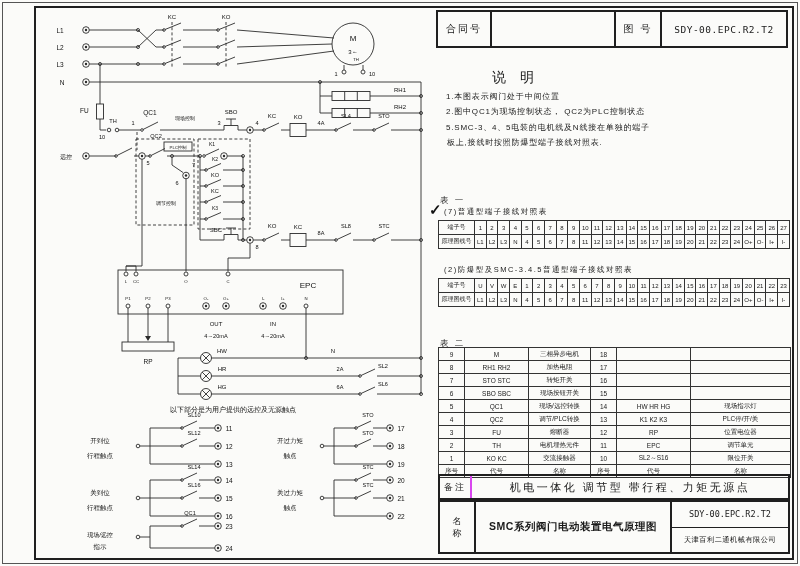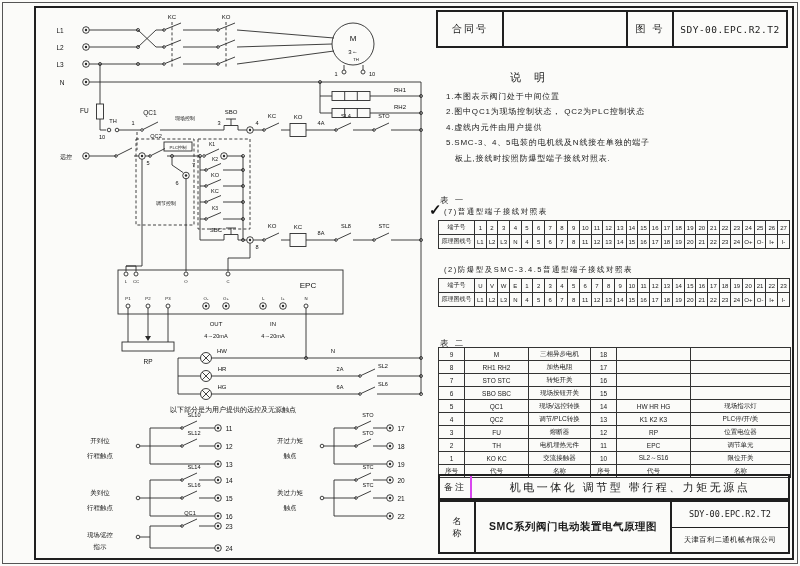--- a/index.html
+++ b/index.html
@@ -7,22 +7,22 @@
         font-family:"Liberation Sans",sans-serif;color:#1a1a1a}
   .frame-outer{position:absolute;left:2px;top:2px;right:2px;bottom:2px;border:1px solid #555}
   .frame-inner{position:absolute;left:34px;top:6px;right:6px;bottom:6px;border:2px solid #1f1f1f}
   
   .tblock{position:absolute;left:436px;top:10px;width:352px;height:38px;display:flex;border:2px solid #1f1f1f;box-sizing:border-box;background:#fbfbf9}
   .tcell{display:flex;align-items:center;justify-content:center;box-sizing:border-box;height:100%}
   .tcell.b{border-right:2px solid #1f1f1f}
   .lab{font-size:10px;letter-spacing:2px}
   .code{font-family:"DejaVu Sans Mono",monospace;font-size:9.5px;letter-spacing:.5px}
   .notes{position:absolute;left:446px;top:70px;width:340px;font-size:8px;line-height:15.5px;letter-spacing:.8px}
-  .notes .hd{margin-left:64px;font-size:11px;letter-spacing:5px;margin-bottom:3px}
-  .notes .ind{margin-left:9px}
+  .notes .hd{margin-left:46px;font-size:14px;letter-spacing:5px;margin-bottom:3px}
+  .notes .ind{margin-left:1px}
   .secthd{position:absolute;font-size:8.5px;letter-spacing:2px}
   .subhd{position:absolute;font-size:7.5px;letter-spacing:1.5px}
   .check{position:absolute;left:429px;top:201px;font-size:15px;font-weight:bold;color:#111}
   .wtwrap{position:absolute;left:438px;width:352px}
   table.wt{border-collapse:collapse;table-layout:fixed;width:352px}
   table.wt td{border:1px solid #333;height:13px;font-size:6px;text-align:center;padding:0;overflow:hidden;white-space:nowrap}
   table.wt td.lbl{font-size:6px}
   table.t2{border-collapse:collapse;table-layout:fixed;width:352px}
   table.t2 td{border:1px solid #333;height:12px;font-size:6.5px;text-align:center;padding:0;overflow:hidden;white-space:nowrap}
   .remark{position:absolute;left:438px;top:474px;width:352px;height:26px;border:2px solid #1f1f1f;display:flex;box-sizing:border-box}
@@ -477,31 +477,30 @@
       <line class="w" x1="161" y1="518" x2="176.7" y2="518"></line>
         <use href="#dt" x="180" y="518"></use>
       <text class="s65" x="191" y="521">23</text>
       <line class="w" x1="112" y1="540" x2="176.7" y2="540"></line>
         <use href="#dt" x="180" y="540"></use>
       <text class="s65" x="191" y="543">24</text>
     </g>
   </svg>
 
   <div class="tblock">
-    <div class="tcell b lab" style="width:66px">合同号</div>
+    <div class="tcell b lab" style="width:54px">合同号</div>
     <div class="tcell b code" style="width:124px"></div>
     <div class="tcell b lab" style="width:46px">图 号</div>
     <div class="tcell code" style="flex:1">SDY-00.EPC.R2.T2</div>
   </div>
 
   <div class="notes">
     <div class="hd">说 明</div>
     <div>1.本图表示阀门处于中间位置</div>
     <div>2.图中QC1为现场控制状态， QC2为PLC控制状态</div>
-    <div>4.虚线内元件由用户提供</div>
     <div>5.SMC-3、4、5电装的电机线及N线接在单独的端子</div>
     <div class="ind">板上,接线时按照防爆型端子接线对照表.</div>
   </div>
 
   <div class="secthd" style="left:440px;top:195px">表 一</div>
   <div class="check">✓</div>
   <div class="subhd" style="left:444px;top:207px">(7)普通型端子接线对照表</div>
   <div class="wtwrap" style="top:220px" id="wt1">
       <table class="wt">
         <colgroup>

